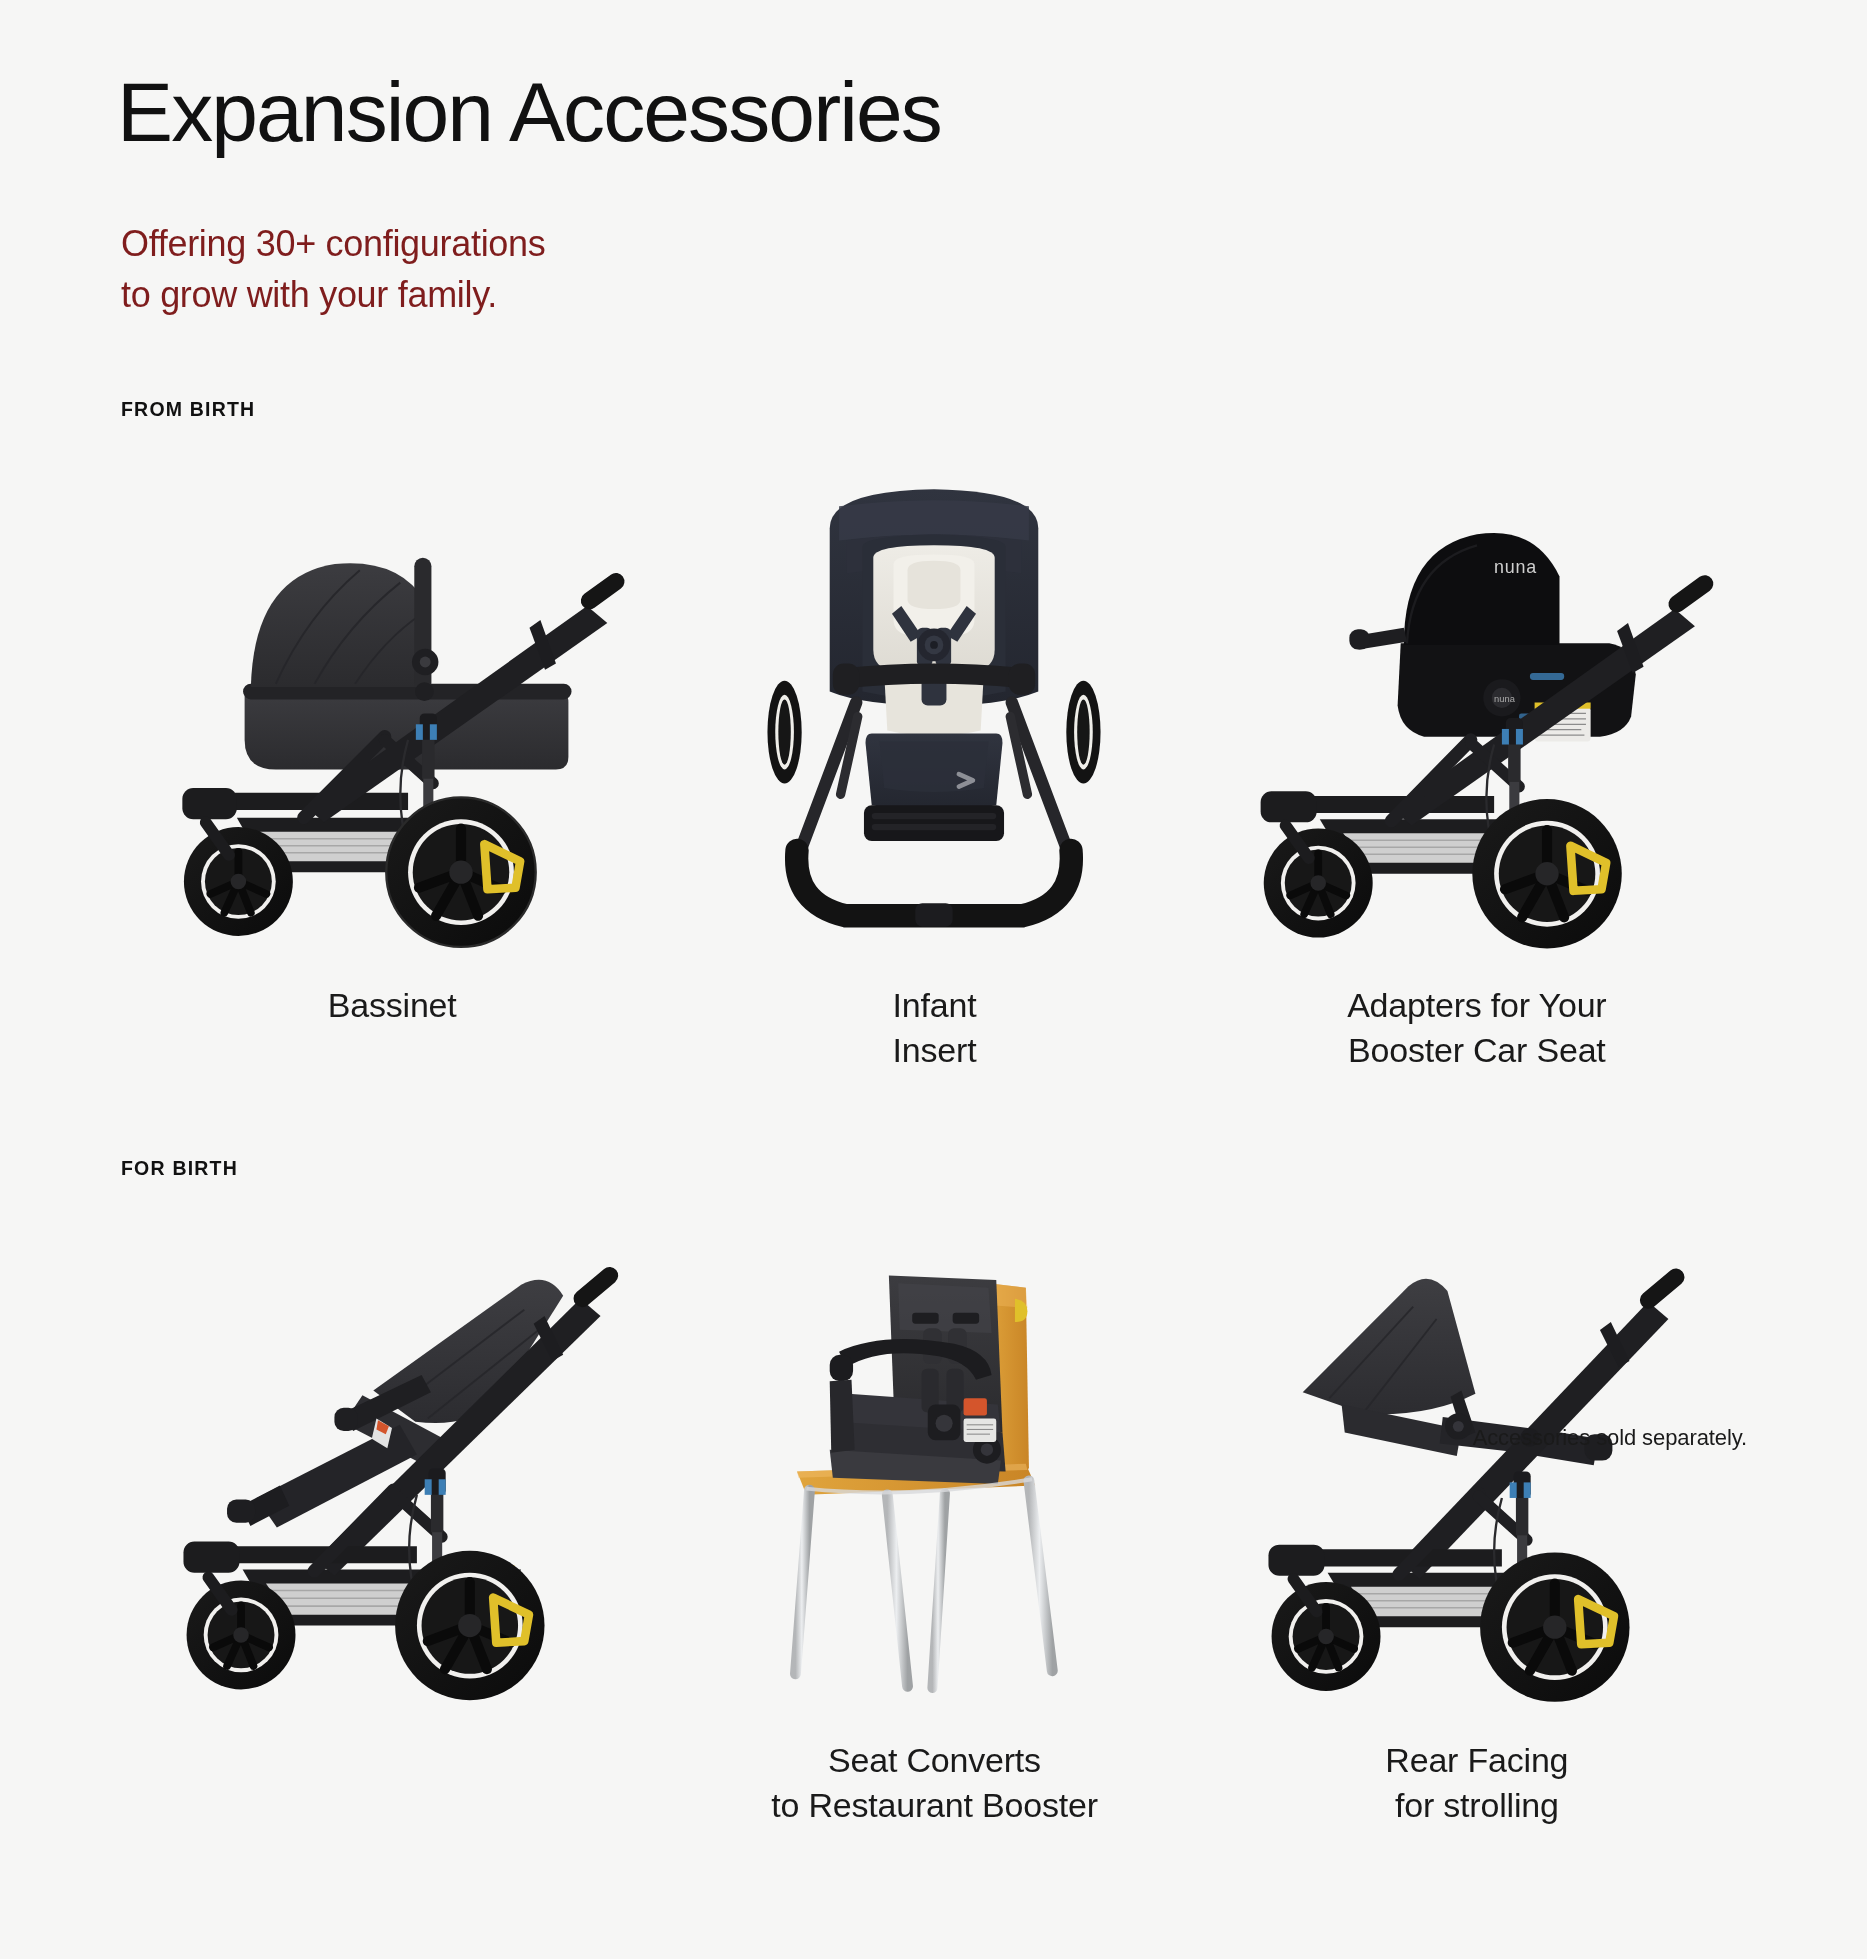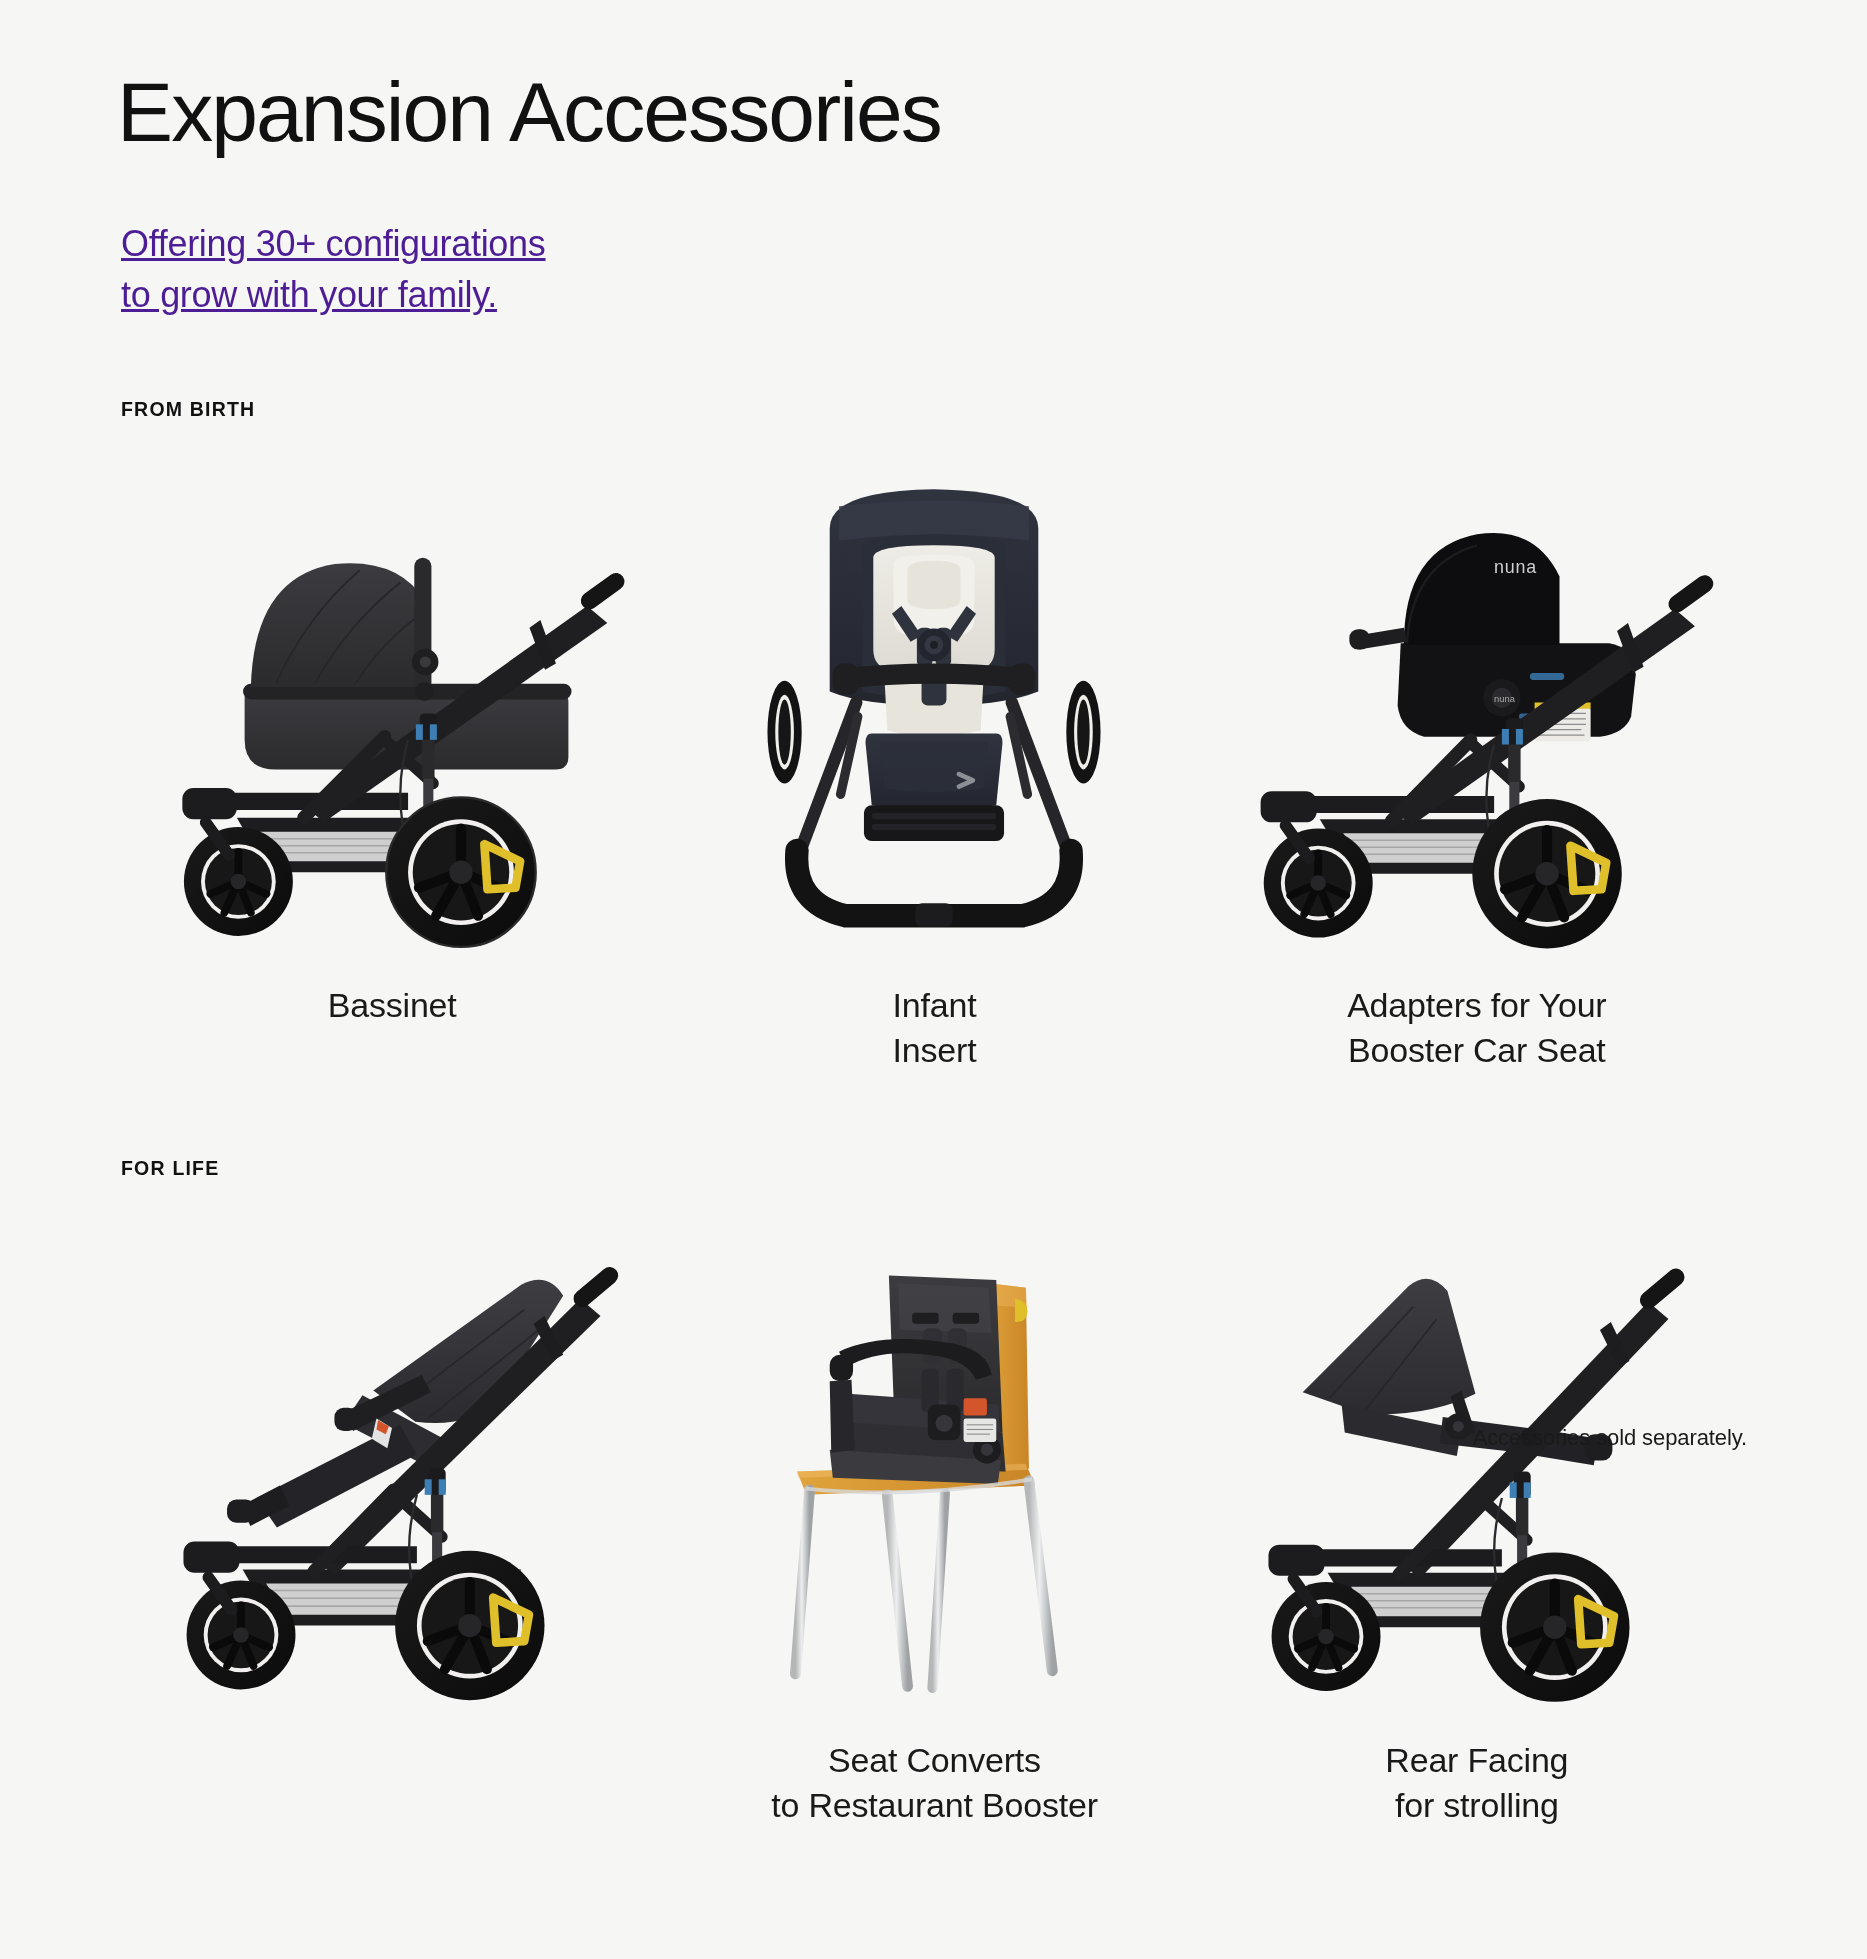--- a/index.html
+++ b/index.html
@@ -36,24 +36,23 @@
     margin: 0;
   }
   .page-subtitle {
     position: absolute;
     left: 121px;
     top: 218px;
     font-size: 36px;
     font-weight: 400;
     line-height: 1.42;
     letter-spacing: -0.3px;
-    color: #4c1d95;
+    color: #7f1d1d;
     margin: 0;
     white-space: pre-line;
-    text-decoration: underline;
   }
 
   
   .section-label {
     position: absolute;
     left: 121px;
     font-size: 19.5px;
     font-weight: 700;
     letter-spacing: 1.2px;
     color: #111111;
@@ -366,21 +365,21 @@
             <circle cx="126" cy="514" r="10" fill="#262628"></circle>
             <path d="M84 440 L114 482" stroke="#1c1c1e" stroke-width="15" stroke-linecap="round"></path>
           </g>
         </svg>
       </div>
       <div class="caption">Adapters for Your
 Booster Car Seat</div>
     </div>
   </div>
 
-  <div class="section-label life">FOR LIFE</div>
+  <div class="section-label life">FOR BIRTH</div>
 
   <div class="row row-life">
 
     <div class="cell">
       <div class="figure">
         <svg width="498" height="467" viewBox="0 0 640 600">
           <defs>
             <linearGradient id="ffab" x1="0" y1="0" x2="0" y2="1">
               <stop offset="0" stop-color="#3e3e42"></stop>
                 <stop offset="1" stop-color="#2c2c30"></stop>

